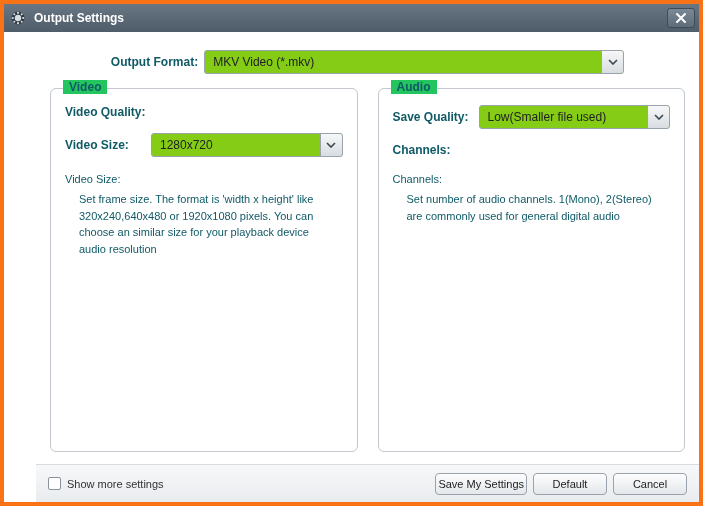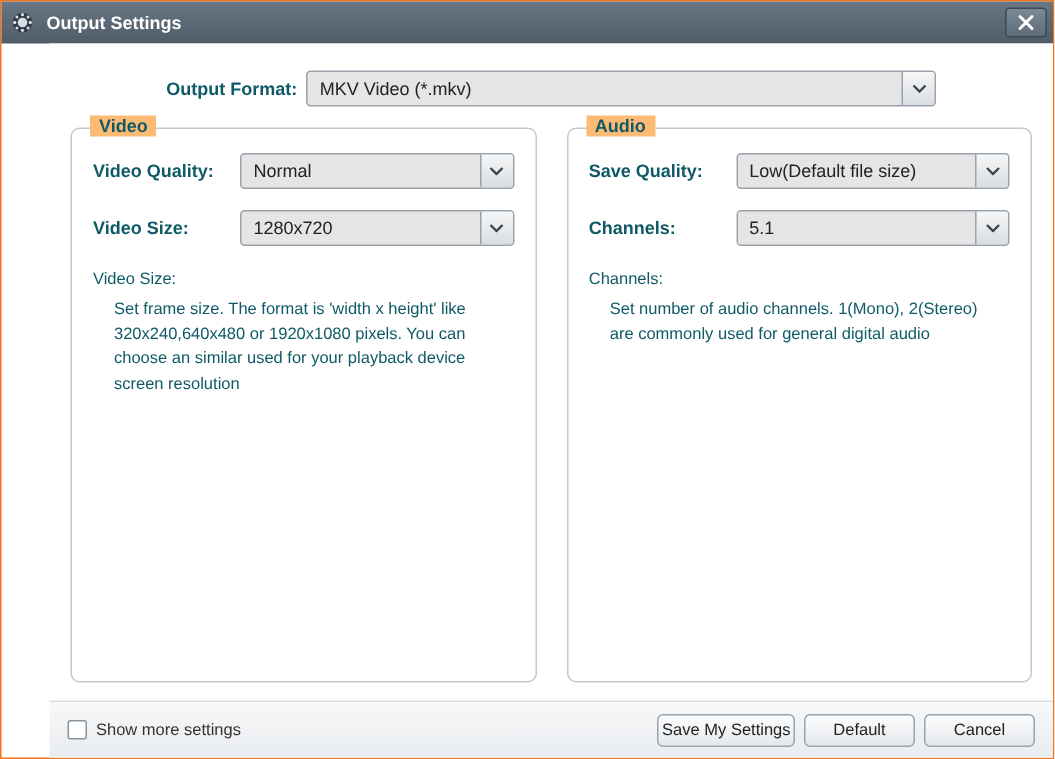--- a/index.html
+++ b/index.html
@@ -1,19 +1,19 @@
 <!DOCTYPE html>
 <html><head>
 <meta charset="utf-8">
 <style>
   * { box-sizing: border-box; margin: 0; padding: 0; font-family: Tahoma, Verdana, Arial, sans-serif; }
   body { background: #fff; }
   .window {
     width: 703px; height: 506px;
-    border: 1px solid #f97316;
+    border: 4px solid #f97316;
     background: #fff;
     display: flex; flex-direction: column;
     position: relative;
   }
   .titlebar {
     height: 28px;
     background: linear-gradient(to bottom, #6a7785 0%, #5b6876 50%, #4f5c6a 100%);
     display: flex; align-items: center;
     padding: 0 4px 0 6px;
     color: #fff;
@@ -48,21 +48,21 @@
     margin: 10px 0 14px 0;
   }
   .format-row .lbl {
     font-size: 12px; color: #0f5a66; font-weight: bold;
     margin-right: 6px;
   }
   .select {
     display: flex; align-items: center;
     border: 1px solid #9aa3ab;
     border-radius: 3px;
-    background: #e5e5e5;
+    background: #84cc16;
     height: 24px;
     overflow: hidden;
   }
   .select .value {
     flex: 1; padding: 0 8px;
     font-size: 12px; color: #222;
     white-space: nowrap; overflow: hidden;
   }
   .select .arrow {
     width: 22px; height: 100%;
@@ -82,29 +82,28 @@
     flex: 1;
     border: 1px solid #c2c8cd;
     border-radius: 6px;
     padding: 16px 14px 14px 14px;
     position: relative;
     min-height: 340px;
   }
   .fieldset .legend {
     position: absolute;
     top: -9px; left: 12px;
-    background: #fdba74;
+    background: #22c55e;
     padding: 0 6px;
     font-size: 12px; font-weight: bold;
     color: #0f5a66;
   }
   .field-row {
     display: flex; align-items: center;
     margin-bottom: 14px;
-    gap: 12px;
   }
   .field-row .flabel {
     width: 86px;
     font-size: 12px; font-weight: bold;
     color: #0f5a66;
   }
   .field-row .select { flex: 1; }
   .help-block { margin-top: 16px; }
   .help-title {
     font-size: 11px; color: #0f5a66;
@@ -194,73 +193,57 @@
       </div>
     </div>
 
     <div class="panels">
 
       <div class="fieldset">
         <span class="legend">Video</span>
 
         <div class="field-row">
           <span class="flabel">Video Quality:</span>
-          <div class="select">
-            <span class="value">Normal</span>
-            <span class="arrow">
-              <svg width="10" height="6" viewBox="0 0 10 6">
-                  <path d="M1 1 L5 5 L9 1" fill="none" stroke="#3a4650" stroke-width="1.6"></path>
-                </svg>
-            </span>
-          </div>
         </div>
 
         <div class="field-row">
           <span class="flabel">Video Size:</span>
           <div class="select">
             <span class="value">1280x720</span>
             <span class="arrow">
               <svg width="10" height="6" viewBox="0 0 10 6">
                   <path d="M1 1 L5 5 L9 1" fill="none" stroke="#3a4650" stroke-width="1.6"></path>
                 </svg>
             </span>
           </div>
         </div>
 
         <div class="help-block">
           <div class="help-title">Video Size:</div>
-          <div class="help-text">Set frame size. The format is 'width x height' like 320x240,640x480 or 1920x1080 pixels. You can choose an similar used for your playback device screen resolution</div>
+          <div class="help-text">Set frame size. The format is 'width x height' like 320x240,640x480 or 1920x1080 pixels. You can choose an similar size for your playback device audio resolution</div>
         </div>
       </div>
 
       <div class="fieldset">
         <span class="legend">Audio</span>
 
         <div class="field-row">
           <span class="flabel">Save Quality:</span>
           <div class="select">
-            <span class="value">Low(Default file size)</span>
+            <span class="value">Low(Smaller file used)</span>
             <span class="arrow">
               <svg width="10" height="6" viewBox="0 0 10 6">
                   <path d="M1 1 L5 5 L9 1" fill="none" stroke="#3a4650" stroke-width="1.6"></path>
                 </svg>
             </span>
           </div>
         </div>
 
         <div class="field-row">
           <span class="flabel">Channels:</span>
-          <div class="select">
-            <span class="value">5.1</span>
-            <span class="arrow">
-              <svg width="10" height="6" viewBox="0 0 10 6">
-                  <path d="M1 1 L5 5 L9 1" fill="none" stroke="#3a4650" stroke-width="1.6"></path>
-                </svg>
-            </span>
-          </div>
         </div>
 
         <div class="help-block">
           <div class="help-title">Channels:</div>
           <div class="help-text">Set number of audio channels. 1(Mono), 2(Stereo) are commonly used for general digital audio</div>
         </div>
       </div>
 
     </div>
 

